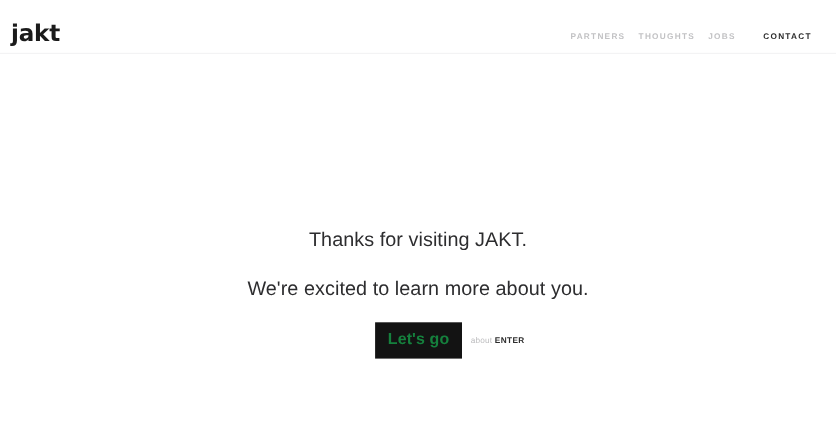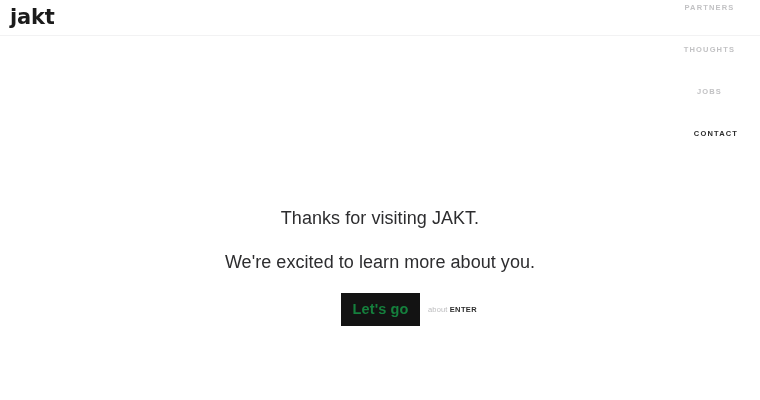--- a/index.html
+++ b/index.html
@@ -14,21 +14,21 @@
     font-family: "Liberation Sans", "DejaVu Sans", sans-serif;
     color: #2b2b2b;
     overflow: hidden;
     position: relative;
     -webkit-font-smoothing: antialiased;
   }
 
   
   .site-header {
     position: absolute;
-    top: 3px;
+    top: 16px;
     left: 0;
     width: 760px;
     height: 33px;
     box-sizing: border-box;
     border-bottom: 1px solid #f2f2f3;
     background: #ffffff;
   }
 
   .brand {
     position: absolute;
@@ -43,22 +43,21 @@
     font-family: "DejaVu Sans", "Liberation Sans", sans-serif;
   }
 
   .main-nav {
     position: absolute;
     right: 22px;
     top: 0;
     height: 33px;
     display: flex;
     align-items: center;
-    gap: 32px;
-    flex-direction: column;
+    gap: 12px;
   }
 
   .nav-link {
     font-size: 7.5px;
     line-height: 10px;
     letter-spacing: 1.15px;
     text-transform: uppercase;
     font-weight: 700;
     color: #c2c2c4;
     text-decoration: none;

